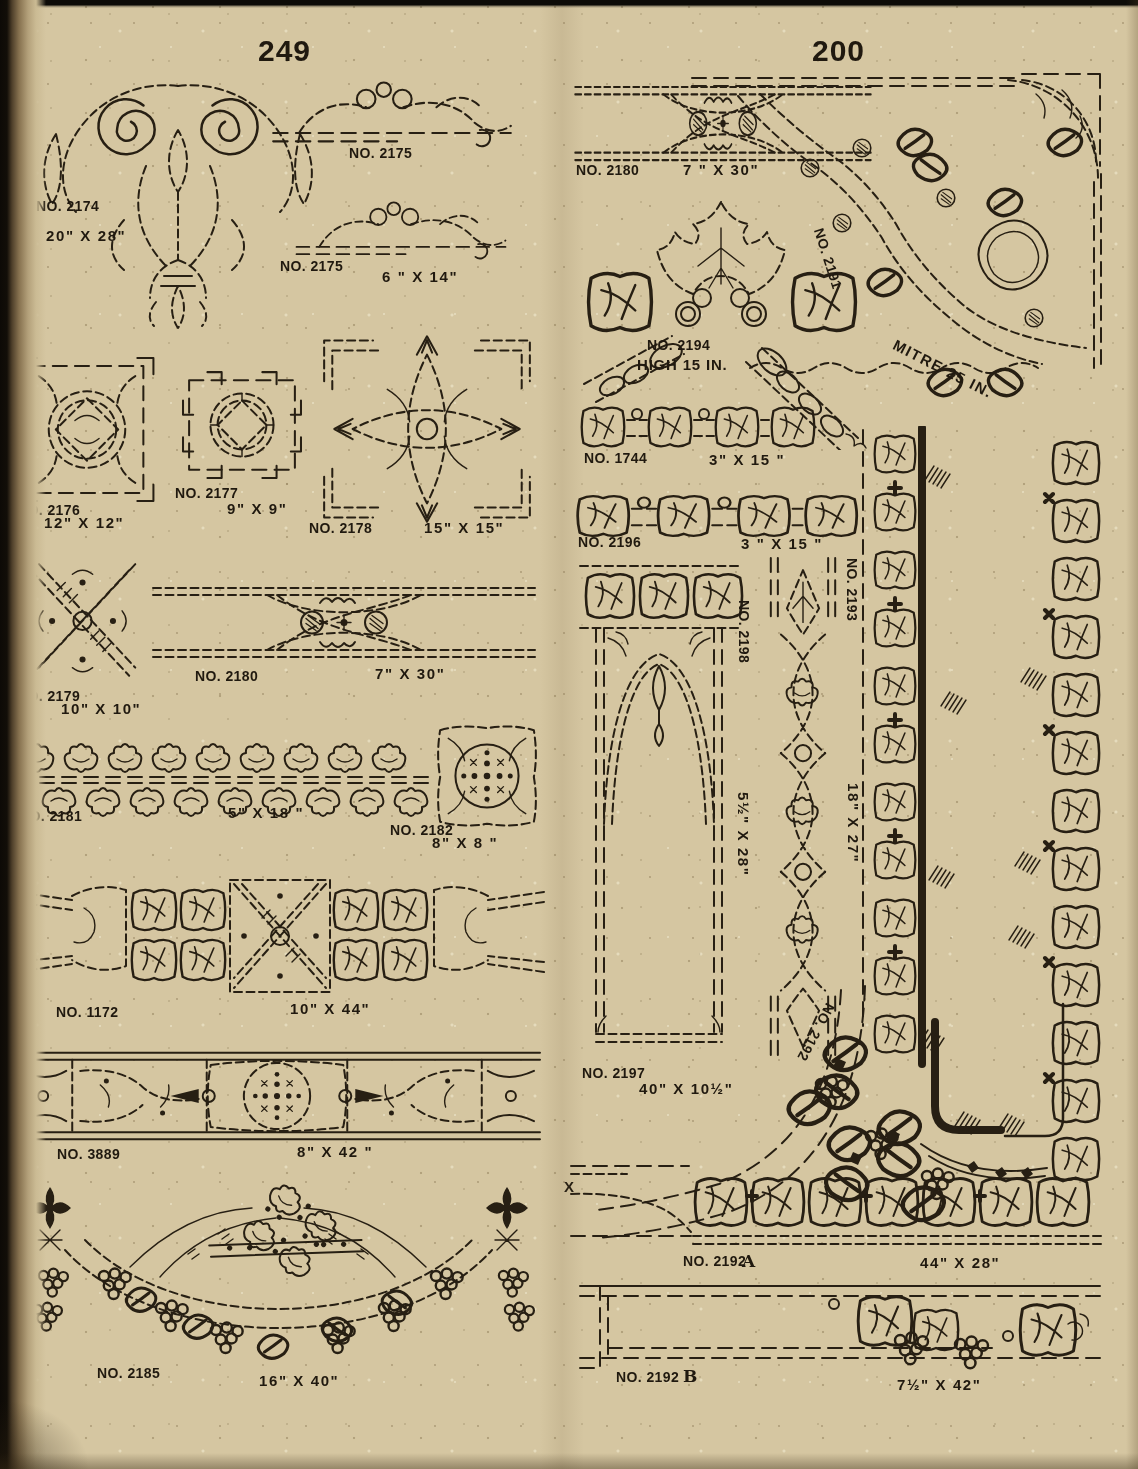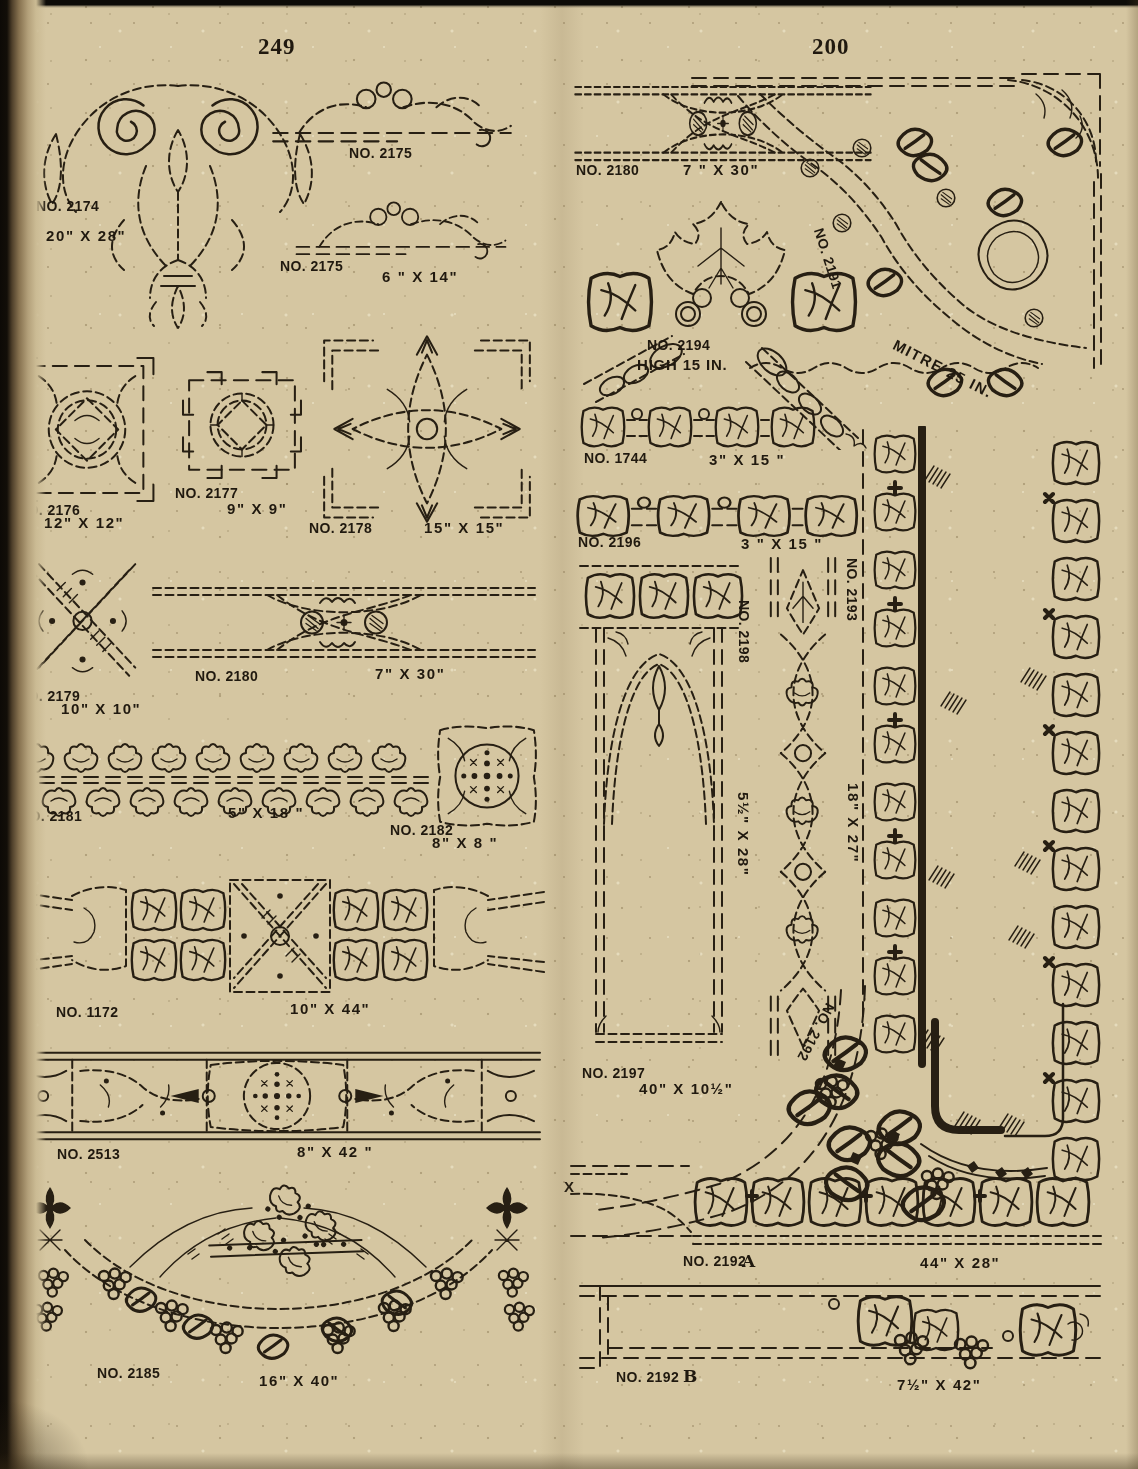--- a/index.html
+++ b/index.html
@@ -17,21 +17,21 @@
   #edge-top{left:0;top:0;width:100%;height:8px;background:linear-gradient(180deg,#0d0b07 0 5px,rgba(13,11,7,.4) 6px,transparent);}
   #spine{left:0;top:0;width:46px;height:100%;
     background:linear-gradient(90deg,#0d0a06 0,#120e08 7px,#4e3f2a 12px,#86714f 19px,#b3a07a 28px,#cbbb94 36px,rgba(213,198,161,0) 46px);}
   #edge-bottom{left:0;bottom:0;width:100%;height:16px;background:linear-gradient(0deg,rgba(62,48,26,.42),transparent);}
   #edge-right{right:0;top:0;width:12px;height:100%;background:linear-gradient(270deg,rgba(95,75,45,.28),transparent);}
   #gutter{left:540px;top:0;width:44px;height:100%;background:linear-gradient(90deg,transparent,rgba(118,98,64,.13) 50%,transparent);}
   #corner-bl{left:0;bottom:0;width:90px;height:70px;background:radial-gradient(ellipse at 0 100%,rgba(40,30,15,.5),transparent 70%);}
 
   .lb{position:absolute;font-weight:bold;font-size:14px;letter-spacing:.4px;color:#20190f;white-space:nowrap;}
   .sz{font-size:15px;letter-spacing:1.6px;}
-  .pg{font-family:Liberation Serif, serif;font-size:23px;letter-spacing:1px;}
+  .pg{font-family:Liberation Sans, sans-serif;font-size:30px;letter-spacing:1px;}
   .vert{transform-origin:0 0;transform:rotate(90deg);}
   .rot72{transform-origin:0 0;transform:rotate(72deg);}
   .rot27{transform-origin:0 0;transform:rotate(27deg);}
   .rot118{transform-origin:0 0;transform:rotate(118deg);}
   .vbig{font-size:17px;}
 
   .art{position:absolute;}
   .art svg{display:block;width:100%;height:100%;}
   .ink{stroke:#271f13;fill:none;stroke-width:2;stroke-linecap:round;stroke-linejoin:round;}
   svg .fil{fill:#271f13;stroke:none;}
@@ -615,21 +615,21 @@
   <span class="lb" style="left:17px;top:688px">NO. 2179</span>
   <span class="lb sz" style="left:61px;top:700px">10" X 10"</span>
   <span class="lb" style="left:195px;top:668px">NO. 2180</span>
   <span class="lb sz" style="left:375px;top:665px">7" X 30"</span>
   <span class="lb" style="left:19px;top:808px">NO. 2181</span>
   <span class="lb sz" style="left:228px;top:804px">5" X 18 "</span>
   <span class="lb" style="left:390px;top:822px">NO. 2182</span>
   <span class="lb sz" style="left:432px;top:834px">8" X  8 "</span>
   <span class="lb" style="left:56px;top:1004px">NO. 1172</span>
   <span class="lb sz" style="left:290px;top:1000px">10" X 44"</span>
-  <span class="lb" style="left:57px;top:1146px">NO. 2513</span>
+  <span class="lb" style="left:57px;top:1146px">NO. 3889</span>
   <span class="lb sz" style="left:297px;top:1143px">8" X 42 "</span>
   <span class="lb" style="left:97px;top:1365px">NO. 2185</span>
   <span class="lb sz" style="left:259px;top:1372px">16" X 40"</span>
 
   <span class="lb" style="left:576px;top:162px">NO. 2180</span>
   <span class="lb sz" style="left:683px;top:161px">7 " X 30"</span>
   <span class="lb rot72" style="left:826px;top:226px">NO. 2191</span>
   <span class="lb sz rot27" style="left:898px;top:336px">MITRE  25 IN.</span>
   <span class="lb" style="left:647px;top:337px">NO. 2194</span>
   <span class="lb sz" style="left:637px;top:356px;letter-spacing:.8px">HIGH 15 IN.</span>

